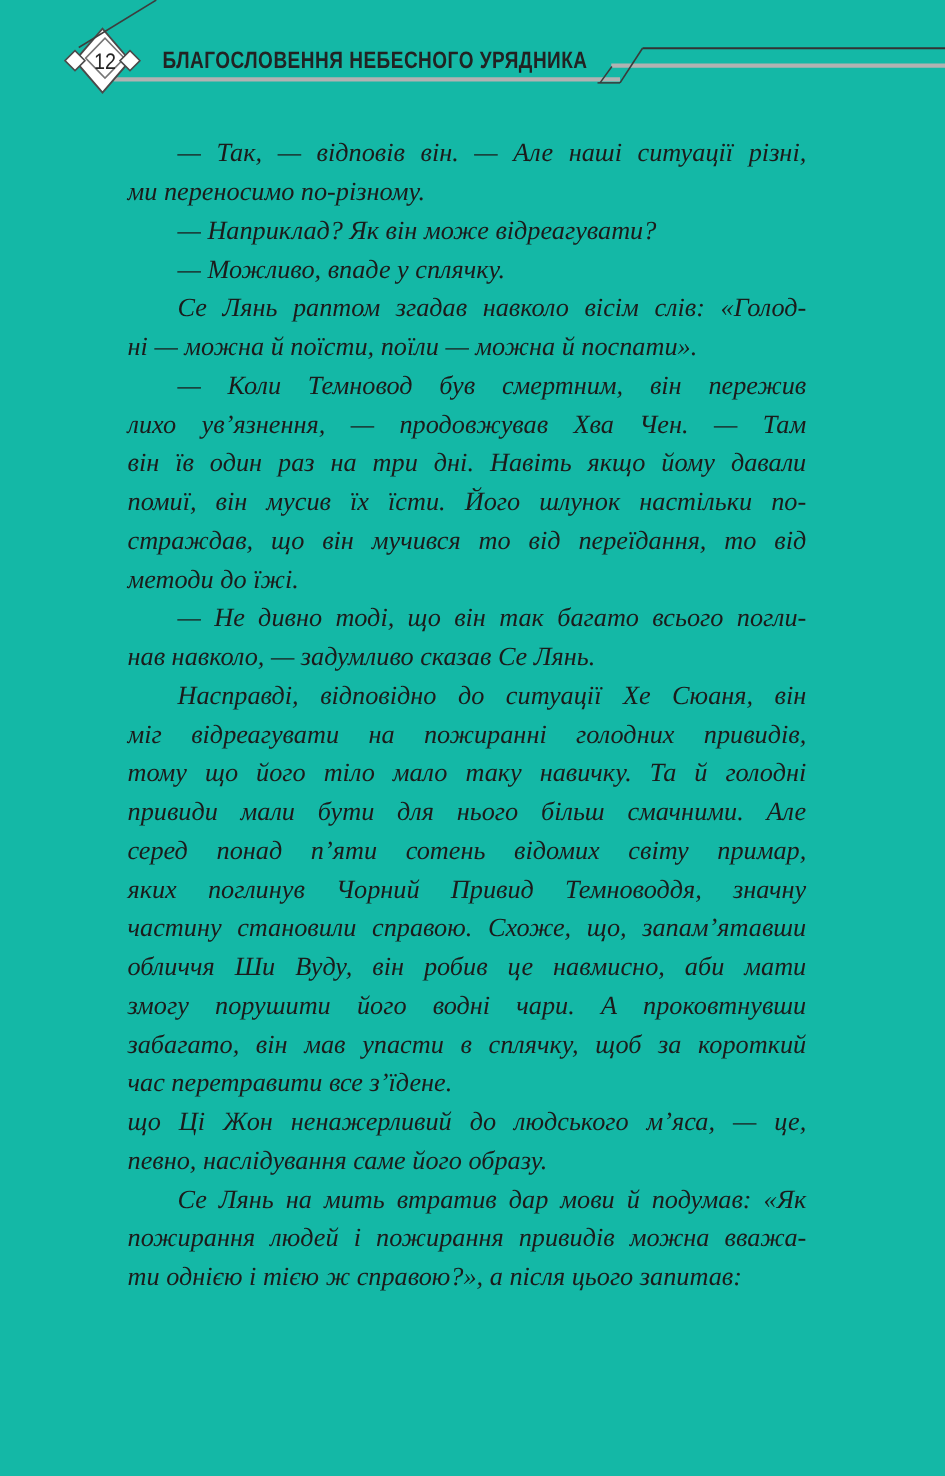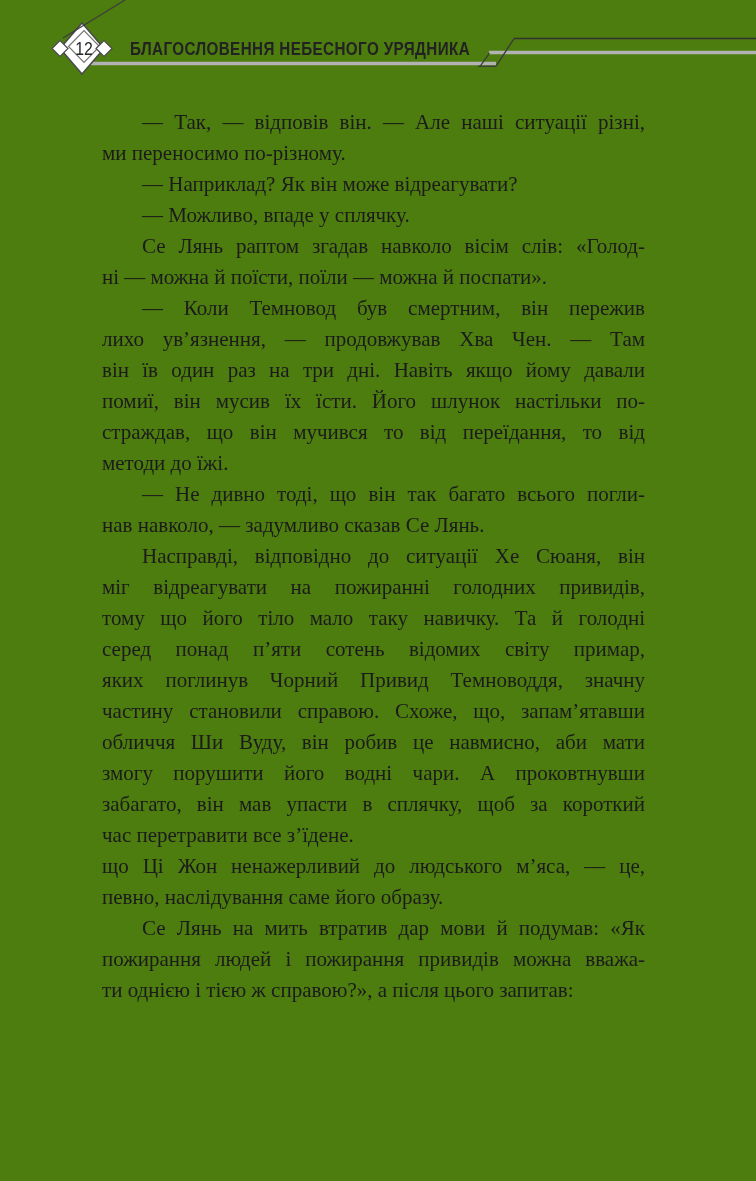--- a/index.html
+++ b/index.html
@@ -6,21 +6,21 @@
   body {
     width: 756px; height: 1181px;
     background: #ffffff;
     position: relative;
     overflow: hidden;
     font-family: "Liberation Serif", serif;
   }
   .page {
     position: absolute; left: 0; top: 0;
     width: 756px; height: 1181px;
-    background: #4d7c0f;
+    background: #14b8a6;
   }
   .hdr-svg { position: absolute; left: 0; top: 0; }
   .hdr-title {
     position: absolute; left: 130px; top: 39px;
     font-family: "Liberation Sans", sans-serif;
     font-size: 19px; line-height: 19px; font-weight: 700;
     letter-spacing: 0.5px; color: #222222;
     transform: scaleX(0.80); transform-origin: 0 50%;
     white-space: nowrap;
   }
@@ -29,20 +29,21 @@
     text-align: center;
     font-family: "Liberation Sans", sans-serif;
     font-size: 18px; line-height: 18px; font-weight: 400;
     color: #252525;
     transform: scaleX(0.88); transform-origin: 50% 50%;
   }
   .text-block {
     position: absolute; left: 102px; top: 107px; width: 543px;
     color: #1b1b1b;
     font-size: 21px;
+    font-style: italic;
   }
   .ln {
     height: 31px; line-height: 31px;
     text-align: justify;
     text-align-last: justify;
     white-space: normal;
   }
   .ln.end { text-align-last: left; }
   .ln.in  { text-indent: 40px; }
 </style>
@@ -84,20 +85,21 @@
     <div class="ln">лихо ув’язнення, — продовжував Хва Чен. — Там</div>
     <div class="ln">він їв один раз на три дні. Навіть якщо йому давали</div>
     <div class="ln">помиї, він мусив їх їсти. Його шлунок настільки по-</div>
     <div class="ln">страждав, що він мучився то від переїдання, то від</div>
     <div class="ln end">методи до їжі.</div>
     <div class="ln in">— Не дивно тоді, що він так багато всього погли-</div>
     <div class="ln end">нав навколо, — задумливо сказав Се Лянь.</div>
     <div class="ln in">Насправді, відповідно до ситуації Хе Сюаня, він</div>
     <div class="ln">міг відреагувати на пожиранні голодних привидів,</div>
     <div class="ln">тому що його тіло мало таку навичку. Та й голодні</div>
+    <div class="ln">привиди мали бути для нього більш смачними. Але</div>
     <div class="ln">серед понад п’яти сотень відомих світу примар,</div>
     <div class="ln">яких поглинув Чорний Привид Темноводдя, значну</div>
     <div class="ln">частину становили справою. Схоже, що, запам’ятавши</div>
     <div class="ln">обличчя Ши Вуду, він робив це навмисно, аби мати</div>
     <div class="ln">змогу порушити його водні чари. А проковтнувши</div>
     <div class="ln">забагато, він мав упасти в сплячку, щоб за короткий</div>
     <div class="ln end">час перетравити все з’їдене.</div>
     <div class="ln">що Ці Жон ненажерливий до людського м’яса, — це,</div>
     <div class="ln end">певно, наслідування саме його образу.</div>
     <div class="ln in">Се Лянь на мить втратив дар мови й подумав: «Як</div>

